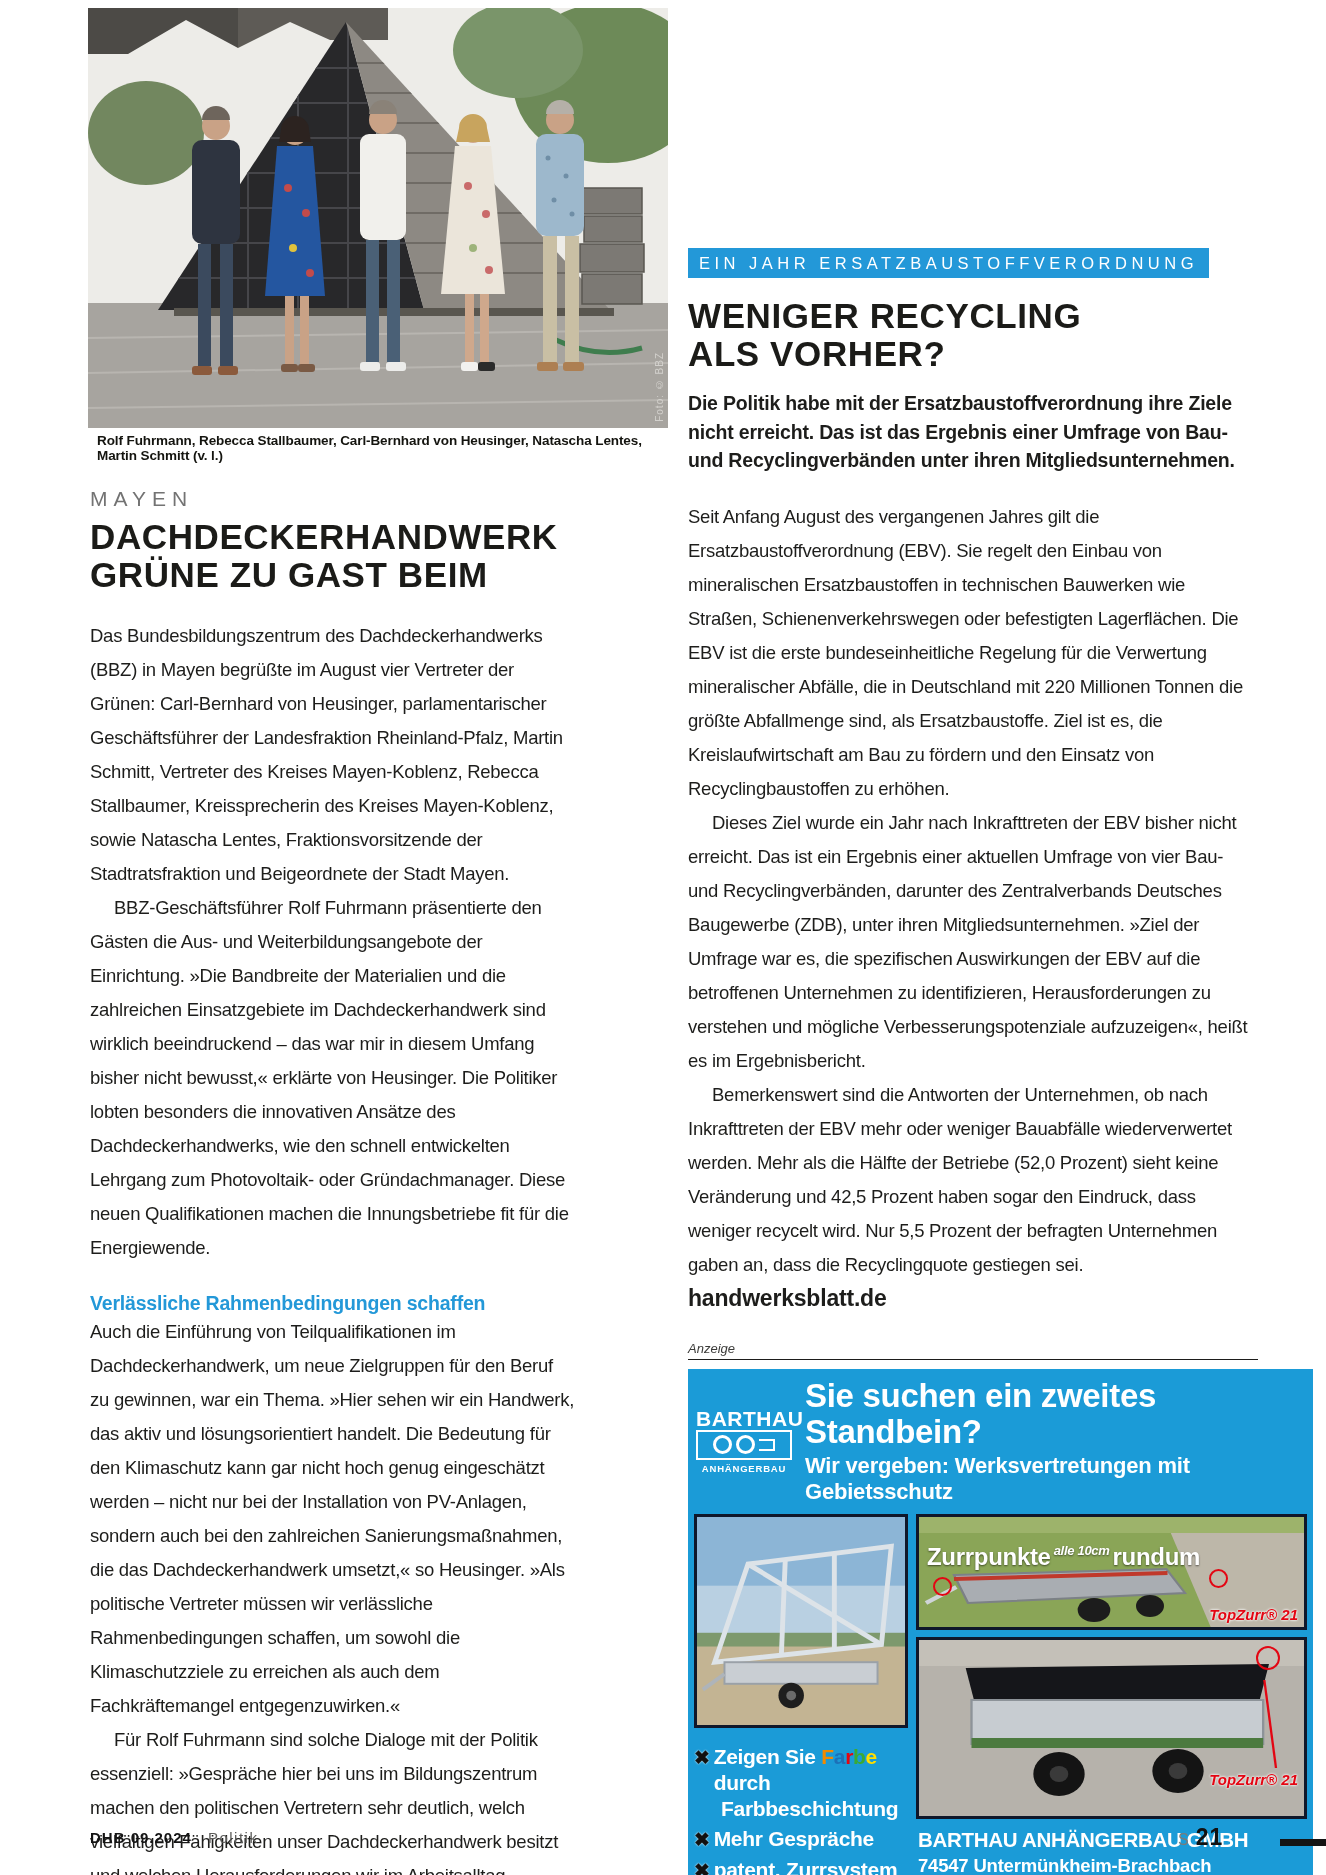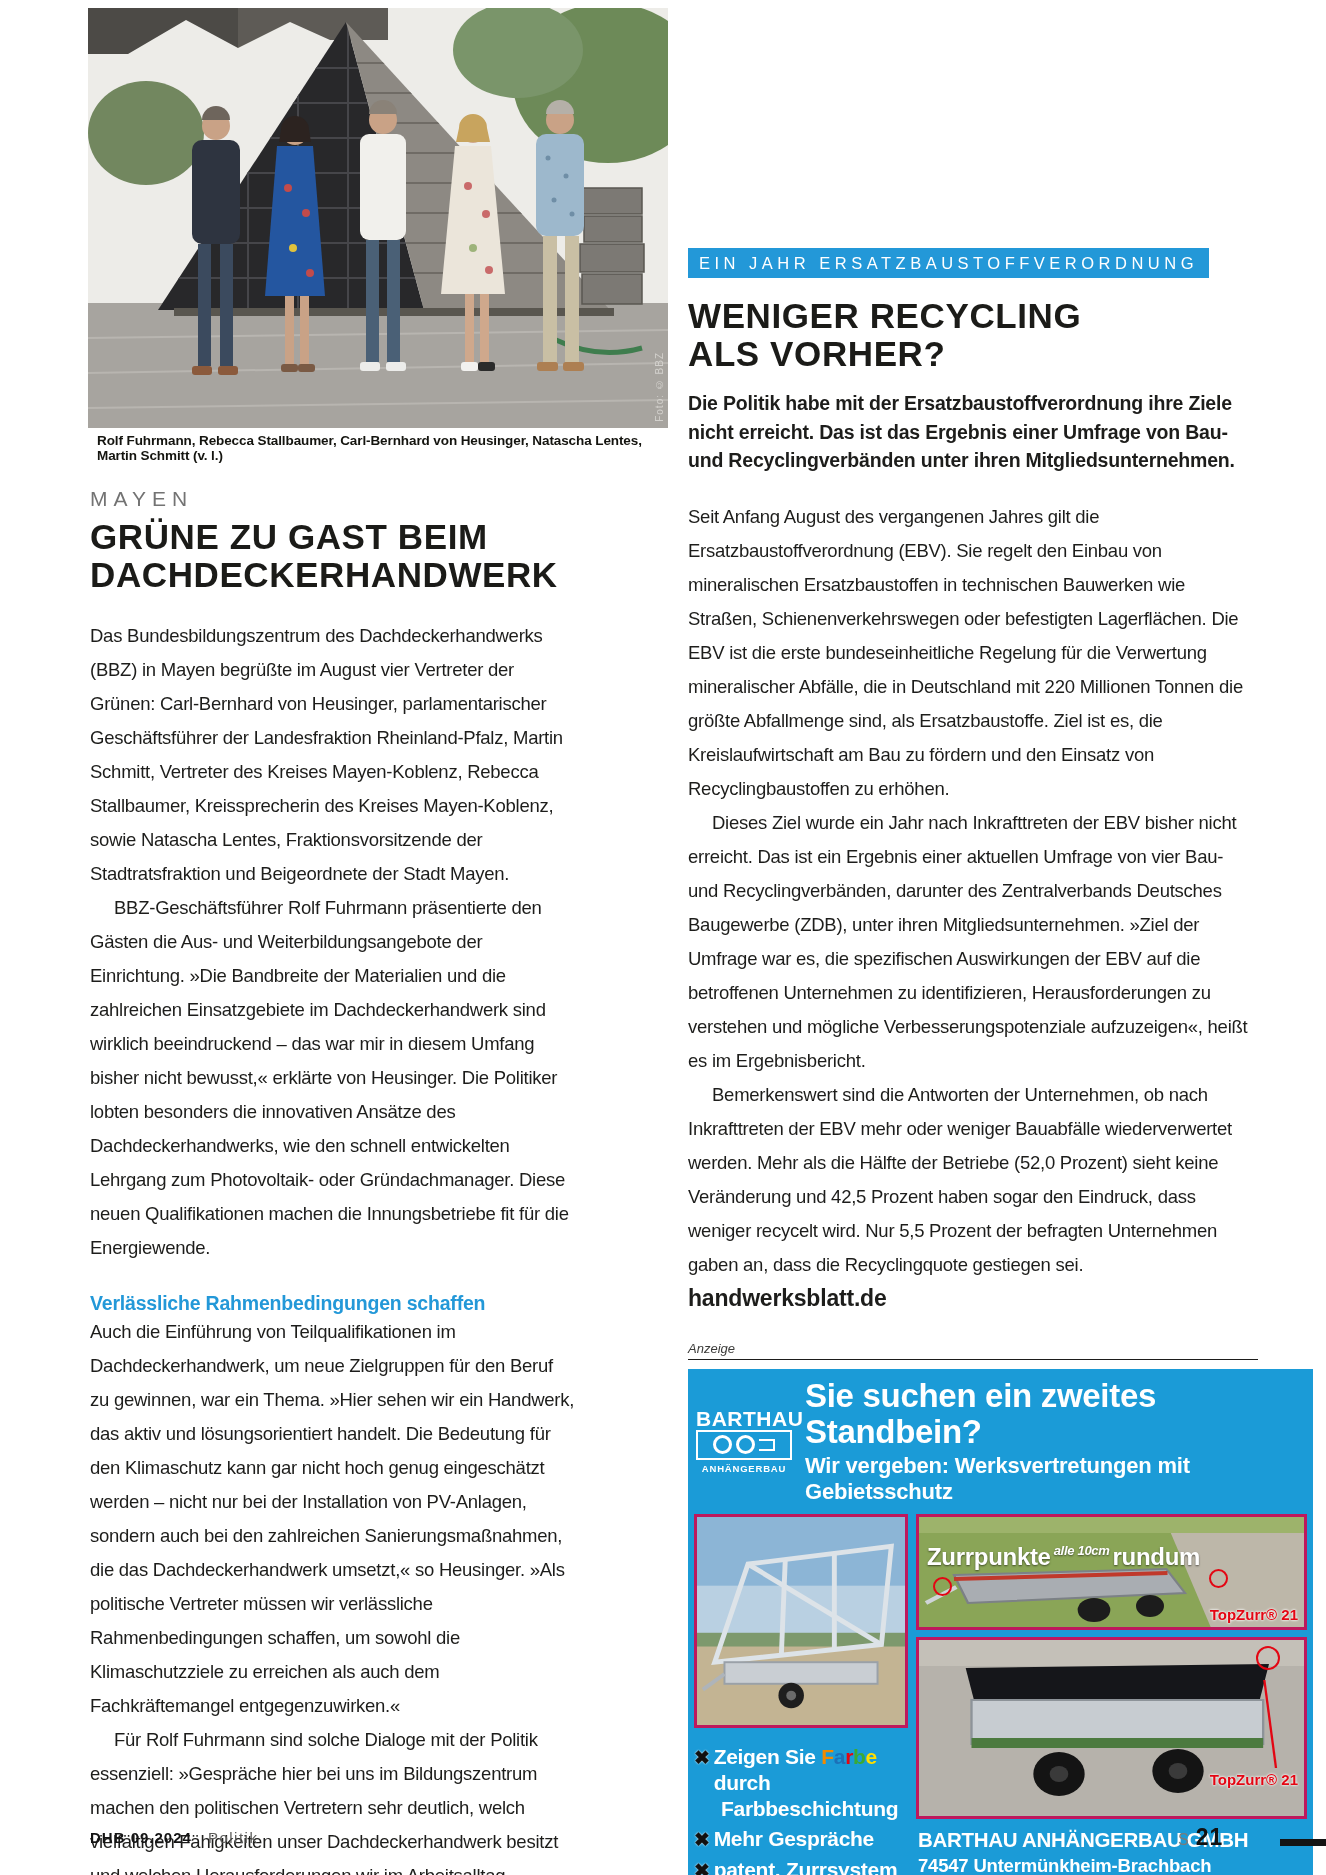--- a/index.html
+++ b/index.html
@@ -48,29 +48,29 @@
   .ad-logo-name{font-weight:700;font-size:21px;letter-spacing:.5px;line-height:20px;}
   .ad-logo-trailer{border:2.5px solid #fff;height:26px;margin-top:1px;display:flex;align-items:center;justify-content:center;gap:4px;position:relative;}
   .wheel{width:13px;height:13px;border:3.5px solid #fff;border-radius:50%;}
   .hitch{width:14px;height:8px;border:2.5px solid #fff;border-left:none;}
   .ad-logo-sub{font-size:9.5px;font-weight:700;letter-spacing:.8px;margin-top:3px;}
   .ad-h1{font-size:33px;font-weight:700;letter-spacing:-.3px;line-height:36px;}
   .ad-h2{font-size:22px;font-weight:700;margin-top:3px;letter-spacing:-.2px;}
   .ad-cols{display:flex;gap:8px;}
   .ad-left{width:214px;flex:none;display:flex;flex-direction:column;}
   .ad-right{flex:1;display:flex;flex-direction:column;}
-  .ad-photo{border:3px solid #be185d;box-sizing:border-box;position:relative;overflow:hidden;}
+  .ad-photo{border:3px solid #0f172a;box-sizing:border-box;position:relative;overflow:hidden;}
   .ph-left{height:214px;}
   .ph-rt{height:116px;}
   .ph-rb{height:182px;margin-top:7px;}
   .ad-photo svg{display:block;width:100%;height:100%;}
   .zurr-overlay{position:absolute;left:8px;top:26px;width:100%;color:#fff;font-weight:700;font-size:24px;
                 text-shadow:0 1px 2px rgba(0,0,0,.55);letter-spacing:-.3px;}
   .zurr-sup{font-size:13px;font-style:italic;vertical-align:10px;margin:0 3px;}
-  .badge{position:absolute;right:6px;bottom:4px;color:#e30613;font-weight:700;font-size:15px;
+  .badge{position:absolute;right:6px;bottom:4px;color:#e30613;font-style:italic;font-weight:700;font-size:15px;
          text-shadow:0 0 2px #fff,0 0 3px #fff;}
   .red-circle{position:absolute;border:2px solid #e30613;border-radius:50%;}
   .bullets{margin-top:12px;}
   .bullet-row{display:flex;align-items:flex-start;font-weight:700;font-size:21px;line-height:26px;letter-spacing:-.3px;margin-top:4px;}
   .x-icon{flex:none;font-size:19px;margin:1px 4px 0 0;color:#111;text-shadow:0 0 2px #fff;font-style:normal;}
   .bullet-cont{padding-left:27px;font-weight:700;font-size:21px;line-height:26px;letter-spacing:-.3px;}
   .topzurr{margin:10px 0 0 38px;color:#e30613;font-style:italic;font-weight:700;font-size:30px;letter-spacing:-.5px;
            text-shadow:0 0 1px rgba(255,255,255,.35);}
   .topzurr sup{font-size:13px;}
   .company{margin-top:9px;padding-left:2px;}
@@ -211,22 +211,22 @@
         <rect x="475" y="354" width="21" height="9" rx="3" fill="#ad7f52"></rect>
     </g>
   </svg>
   <div class="photo-credit">Foto: © BBZ</div>
 </div>
 <div class="abs" id="caption">Rolf Fuhrmann, Rebecca Stallbaumer, Carl-Bernhard von Heusinger, Natascha Lentes, Martin Schmitt (v. l.)</div>
 
 <div class="abs" id="left-col">
   <div class="kicker">MAYEN</div>
   <div class="headline">
+    <div>DACHDECKERHANDWERK</div>
     <div>GRÜNE ZU GAST BEIM</div>
-    <div>DACHDECKERHANDWERK</div>
   </div>
   <div class="bodytext">
     <p class="mt-body">Das Bundesbildungszentrum des Dachdeckerhandwerks (BBZ) in Mayen begrüßte im August vier Vertreter der Grünen: Carl-Bernhard von Heusinger, parlamentarischer Geschäftsführer der Landesfraktion Rheinland-Pfalz, Martin Schmitt, Vertreter des Kreises Mayen-Koblenz, Rebecca Stallbaumer, Kreissprecherin des Kreises Mayen-Koblenz, sowie Natascha Lentes, Fraktionsvorsitzende der Stadtratsfraktion und Beigeordnete der Stadt Mayen.</p>
     <p class="indent">BBZ-Geschäftsführer Rolf Fuhrmann präsentierte den Gästen die Aus- und Weiterbildungsangebote der Einrichtung. »Die Bandbreite der Materialien und die zahlreichen Einsatzgebiete im Dachdeckerhandwerk sind wirklich beeindruckend – das war mir in diesem Umfang bisher nicht bewusst,« erklärte von Heusinger. Die Politiker lobten besonders die innovativen Ansätze des Dachdeckerhandwerks, wie den schnell entwickelten Lehrgang zum Photovoltaik- oder Gründachmanager. Diese neuen Qualifikationen machen die Innungsbetriebe fit für die Energiewende.</p>
     <div class="subhead">Verlässliche Rahmenbedingungen schaffen</div>
     <p>Auch die Einführung von Teilqualifikationen im Dachdeckerhandwerk, um neue Zielgruppen für den Beruf zu gewinnen, war ein Thema. »Hier sehen wir ein Handwerk, das aktiv und lösungsorientiert handelt. Die Bedeutung für den Klimaschutz kann gar nicht hoch genug eingeschätzt werden – nicht nur bei der Installation von PV-Anlagen, sondern auch bei den zahlreichen Sanierungsmaßnahmen, die das Dachdeckerhandwerk umsetzt,« so Heusinger. »Als politische Vertreter müssen wir verlässliche Rahmenbedingungen schaffen, um sowohl die Klimaschutzziele zu erreichen als auch dem Fachkräftemangel entgegenzuwirken.«</p>
     <p class="indent"><span>Für Rolf Fuhrmann sind solche Dialoge mit der Politik essenziell: »Gespräche hier bei uns im Bildungszentrum machen den politischen Vertretern sehr deutlich, welch vielfältigen Fähigkeiten unser Dachdeckerhandwerk besitzt und welchen Herausforderungen wir im Arbeitsalltag begegnen müssen. Durch den Austausch auf Augenhöhe können wir wichtige Multiplikatoren für unsere Anliegen gewinnen.«</span><span class="author">LO</span></p>
   </div>
 </div>
 

